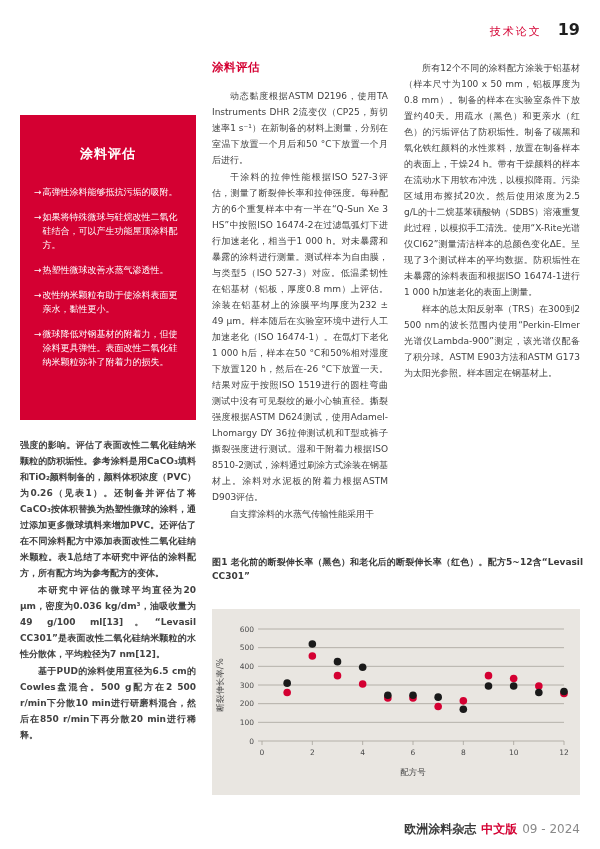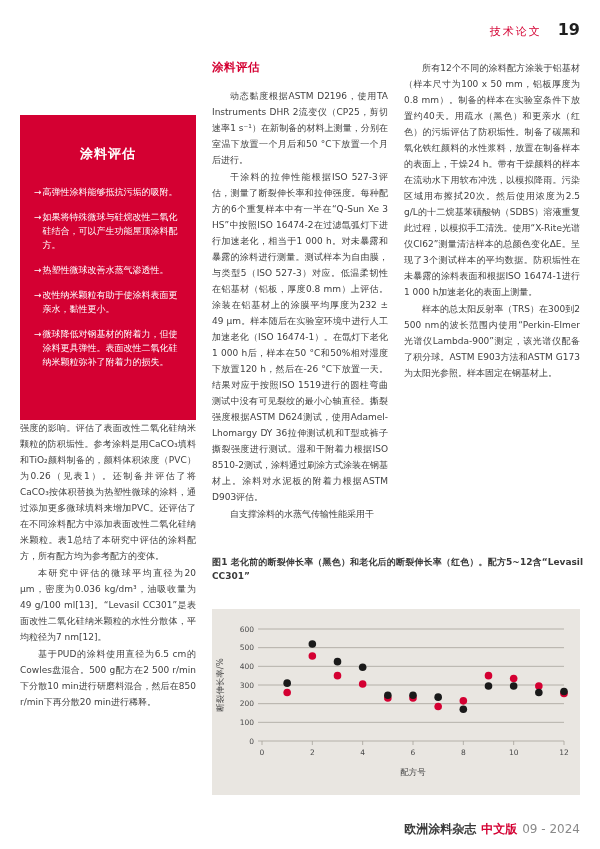--- a/index.html
+++ b/index.html
@@ -24,21 +24,21 @@
   .col-right{left:404px;top:60px;}
 
   
   .results-box{background:var(--red);color:#fff;height:305px;padding:30px 14px 18px;}
   .results-title{text-align:center;font-weight:bold;font-size:13px;margin-bottom:22px;letter-spacing:1px;}
   .results-item{display:flex;font-size:9px;line-height:14px;margin-bottom:11px;}
   .results-item .arrow{flex:0 0 auto;margin-right:1px;}
 
   p.body{font-size:9px;line-height:16px;text-align:justify;color:#414141;margin-bottom:1px;}
   p.indent{text-indent:2em;}
-  .col-left .text-block{}
+  .col-left .text-block{margin-top:17px;font-weight:bold;}
 
   h2.red-heading{color:var(--red);font-size:11.5px;font-weight:bold;margin-bottom:13px;letter-spacing:0.5px;}
 
   .subheading-row{display:flex;align-items:center;justify-content:space-between;margin-top:26px;}
   .subheading-row h3{color:var(--red);font-size:11.5px;font-weight:bold;letter-spacing:0.5px;}
   .more-circle{width:12px;height:12px;border-radius:50%;background:#111;color:#fff;
     display:flex;align-items:center;justify-content:center;font-size:8px;line-height:1;font-weight:bold;}
 
   
   .figure-block{position:absolute;left:212px;top:556px;width:371px;}

